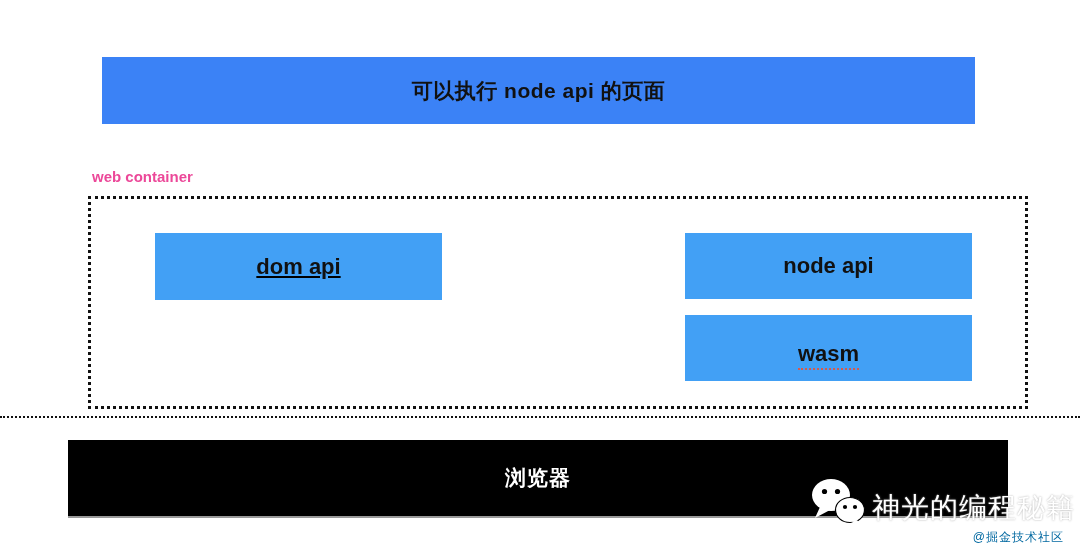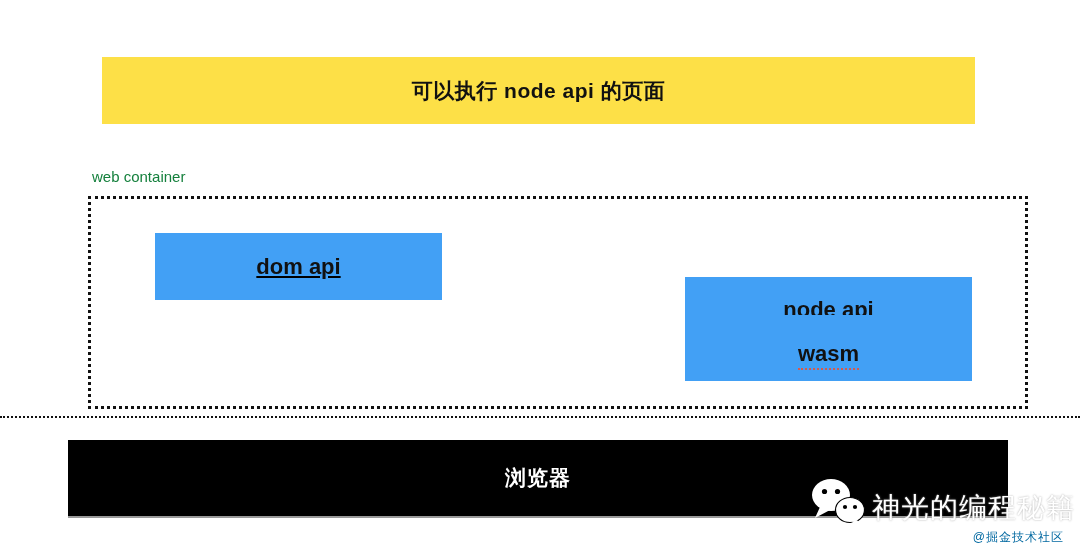--- a/index.html
+++ b/index.html
@@ -16,39 +16,40 @@
     overflow: hidden;
   }
 
   
   .banner {
     position: absolute;
     left: 102px;
     top: 57px;
     width: 873px;
     height: 67px;
-    background: #fde047;
+    background: #3b82f6;
     display: flex;
     align-items: center;
     justify-content: center;
   }
   .banner span {
     color: #111;
     font-size: 21px;
     font-weight: 700;
     letter-spacing: 0.5px;
   }
 
   
   .wc-label {
     position: absolute;
     left: 92px;
     top: 168px;
     font-size: 15px;
-    color: #15803d;
+    color: #ec4899;
+    font-weight: bold;
   }
 
   
   .wc-box {
     position: absolute;
     left: 88px;
     top: 196px;
     width: 940px;
     height: 213px;
     border: 3px dotted #111;
@@ -61,21 +62,21 @@
     display: flex;
     align-items: center;
     justify-content: center;
   }
   .blue-box span {
     color: #111;
     font-size: 22px;
     font-weight: 700;
   }
   .box-dom-api  { left: 64px;  top: 34px;  width: 287px; height: 67px; text-decoration: underline; }
-  .box-node-api { left: 594px; top: 34px;  width: 287px; height: 66px; margin-top: 44px; }
+  .box-node-api { left: 594px; top: 34px;  width: 287px; height: 66px; }
   .box-wasm     { left: 594px; top: 116px; width: 287px; height: 66px; }
   .misspell {
     border-bottom: 2px dotted #d9594c;
     padding-bottom: 1px;
     margin-top: 15px;
   }
 
   
   .divider {
     position: absolute;

